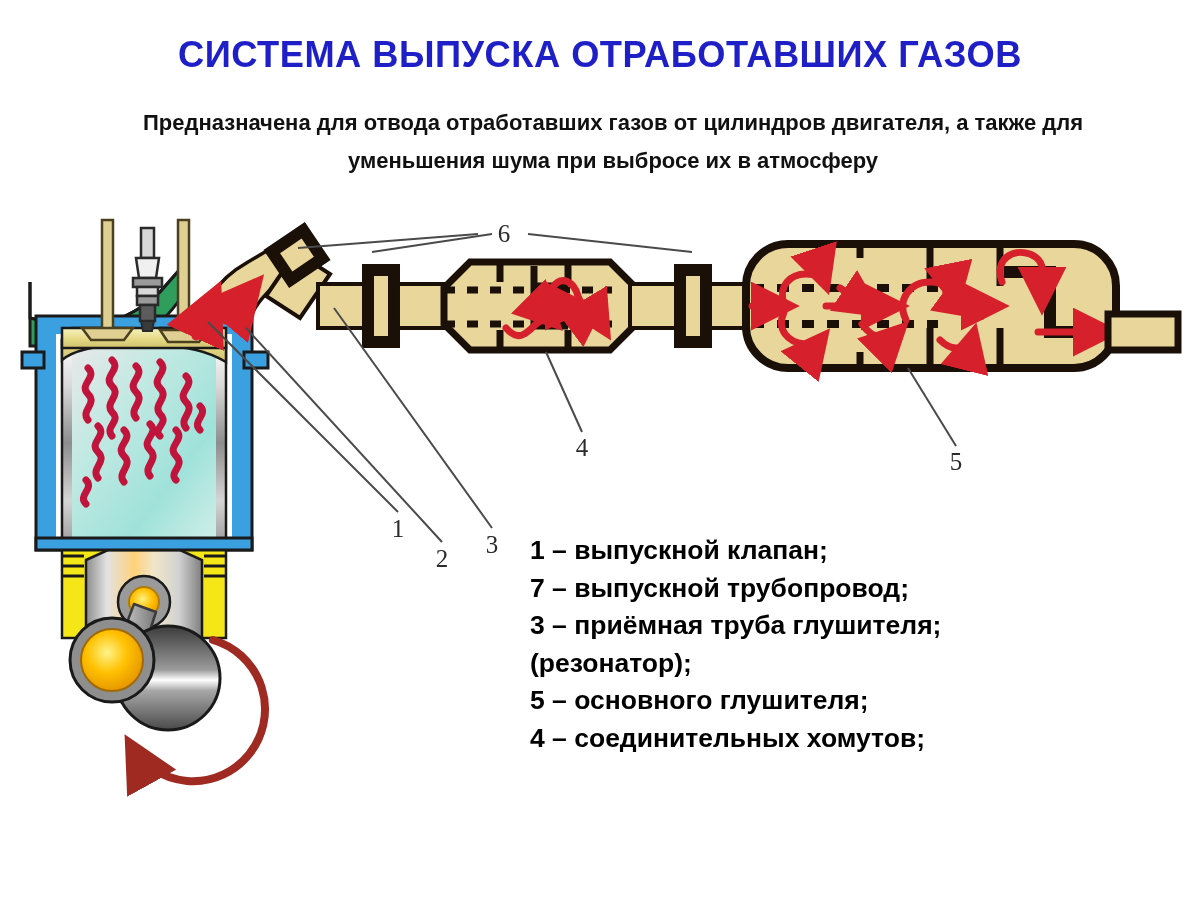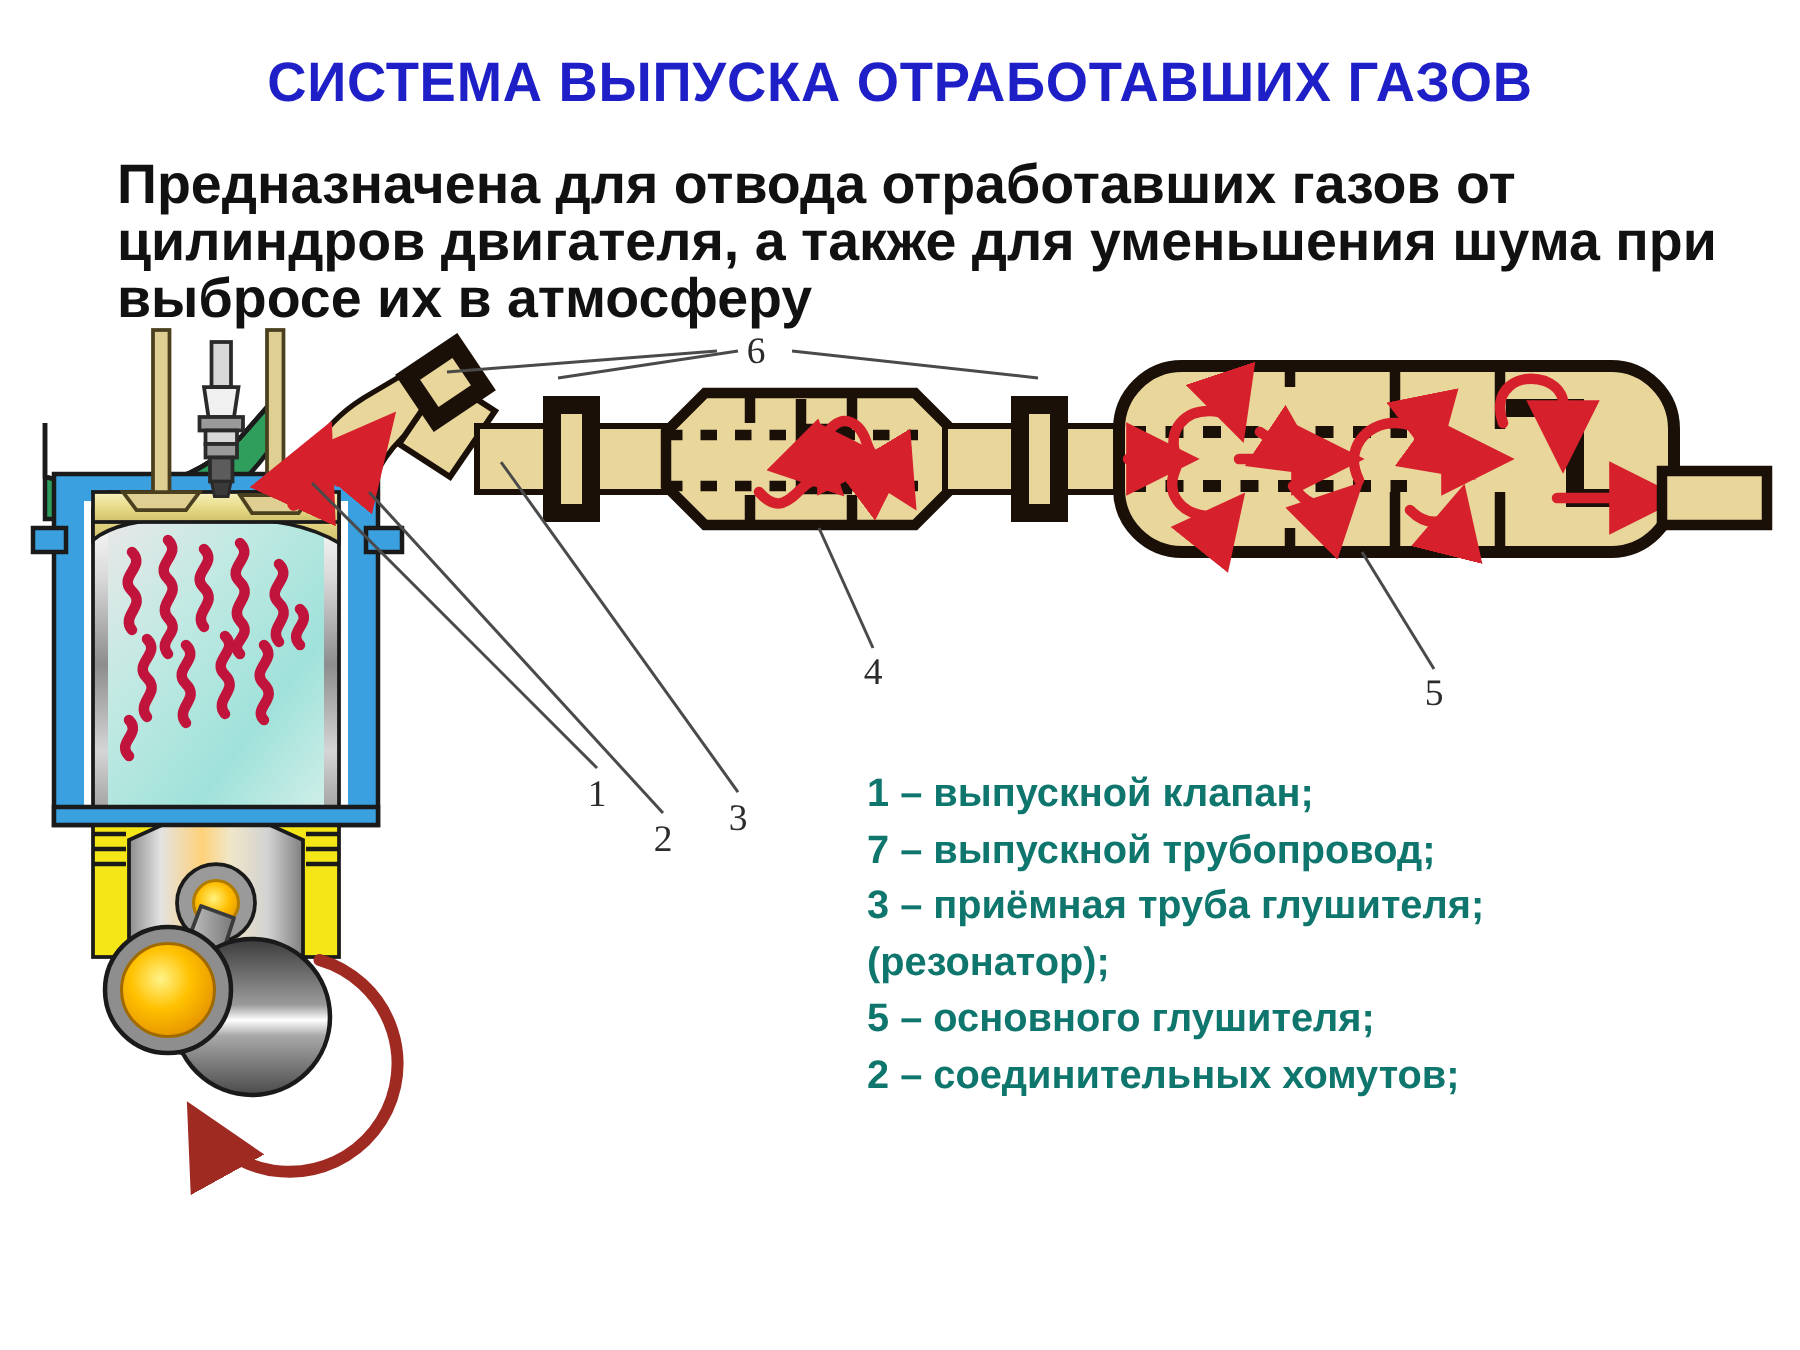--- a/index.html
+++ b/index.html
@@ -42,37 +42,36 @@
 
   
   .intro {
     position: absolute;
     left: 78px;
     top: 104px;
     width: 1070px;
     color: #111111;
     font-family: "Liberation Sans", sans-serif;
     font-weight: bold;
-    font-size: 37px;
+    font-size: 22px;
     line-height: 38px;
-    text-align: left;
+    text-align: center;
   }
 
   
   .legend {
     position: absolute;
     left: 530px;
-    top: 510px;
+    top: 532px;
     width: 620px;
-    color: #0f766e;
+    color: #000000;
     font-family: "Liberation Sans", sans-serif;
     font-weight: bold;
     font-size: 26.5px;
     line-height: 37.5px;
-    margin-left: 48px;
   }
   .legend-item { white-space: nowrap; }
 
   
   #diagram {
     position: absolute;
     left: 0;
     top: 200px;
     width: 1200px;
     height: 620px;
@@ -360,16 +359,16 @@
       <text class="lbl" x="956" y="270" text-anchor="middle">5</text>
     </g>
   </svg>
 
   <div class="legend">
     <div class="legend-item">1 – выпускной клапан;</div>
     <div class="legend-item">7 – выпускной трубопровод;</div>
     <div class="legend-item">3 – приёмная труба глушителя;</div>
     <div class="legend-item">(резонатор);</div>
     <div class="legend-item">5 – основного глушителя;</div>
-    <div class="legend-item">2 – соединительных хомутов;</div>
+    <div class="legend-item">4 – соединительных хомутов;</div>
   </div>
 
 </div>
 
 </body></html>

